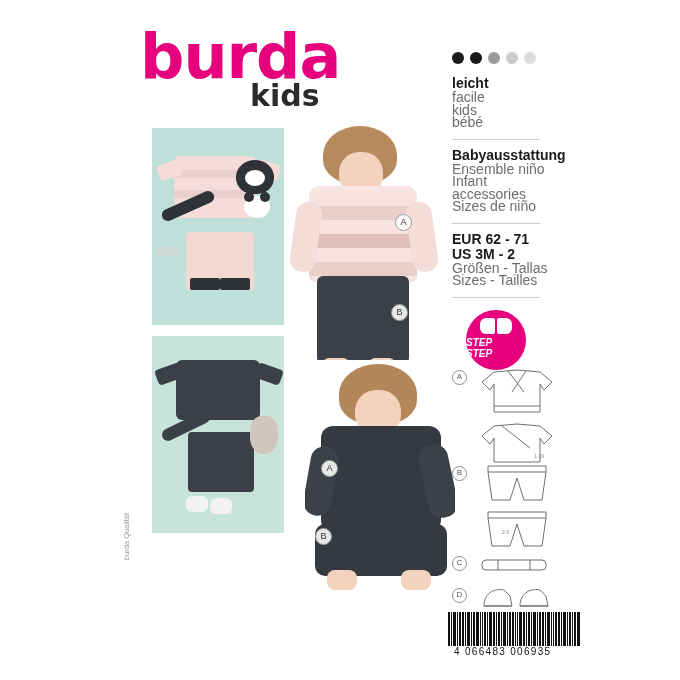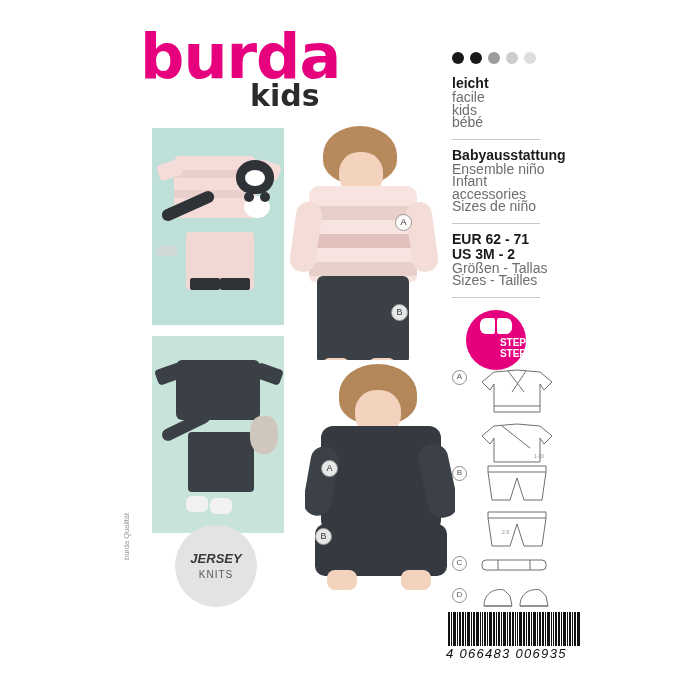--- a/index.html
+++ b/index.html
@@ -43,21 +43,21 @@
   .d1{background:#1a1a1a}.d2{background:#1a1a1a}.d3{background:#9b9b9b}
   .d4{background:#cccccc}.d5{background:#dddddd}
 
   .rule{border-top:1px solid #c9c9c9;margin:10px 0 8px 0;width:88px;}
   .lbl-strong{font-size:14px;font-weight:bold;color:#1a1a1a;line-height:15px;}
   .lbl-sub{font-size:14px;color:#6d6d6d;line-height:12.5px;}
 
   
   .step-badge{
     position:absolute;left:466px;top:310px;width:60px;height:60px;border-radius:50%;
-    background:#e6007e;color:#fff;text-align:right;
+    background:#e6007e;color:#fff;text-align:left;font-style:italic;
   }
   .step-badge .book{
     position:absolute;left:14px;top:8px;width:32px;height:16px;
   }
   .step-badge .book:before,.step-badge .book:after{
     content:"";position:absolute;top:0;width:15px;height:16px;
     background:#fff;border-radius:2px 6px 6px 2px;
   }
   .step-badge .book:before{left:0;border-radius:6px 2px 2px 6px;}
   .step-badge .book:after{right:0;}
@@ -140,21 +140,21 @@
     position:absolute;width:13px;height:13px;border-radius:50%;
     border:1px solid #8d8d8d;background:#fff;font-size:8px;color:#555;
     line-height:12px;text-align:center;
   }
   svg.draw{position:absolute;}
 
   
   .barcode{position:absolute;left:438px;top:612px;width:190px;height:40px;}
   .barcode .bars{position:absolute;left:10px;top:0;height:34px;display:flex;align-items:flex-end;}
   .barcode .bars i{display:block;background:#111;margin-right:1px;height:34px;}
-  .barcode .num{position:absolute;left:8px;top:34px;font-size:13px;color:#111;letter-spacing:1.3px;font-family:"Liberation Sans",sans-serif;font-style:italic;}
+  .barcode .num{position:absolute;left:16px;top:34px;font-size:10px;color:#111;letter-spacing:1.3px;font-family:"Liberation Sans",sans-serif;}
 
   
   .side-text{
     position:absolute;left:122px;top:560px;
     font-size:7.5px;color:#9a9a9a;
     transform:rotate(-90deg);transform-origin:left top;
   }
 </style>
 </head>
 <body>
@@ -258,24 +258,20 @@
     <div class="m2-body"></div>
     <div class="m2-armL"></div>
     <div class="m2-armR"></div>
     <div class="m2-legs"></div>
     <div class="m2-foot1"></div>
     <div class="m2-foot2"></div>
     <div class="marker" style="left:16px;top:100px">A</div>
     <div class="marker" style="left:10px;top:168px">B</div>
   </div>
 
-  <div class="jersey">
-    <div class="j1">JERSEY</div>
-    <div class="j2">KNITS</div>
-  </div>
 
   <div class="tech">
 
     <div class="tech-badge" style="left:0;top:4px">A</div>
     <svg class="draw" style="left:20px;top:0" width="90" height="54" viewBox="0 0 90 54">
       <g fill="none" stroke="#6f6f6f" stroke-width="1">
         <path d="M22 6 L45 4 L68 6 L80 16 L72 24 L68 18 L68 46 L22 46 L22 18 L18 24 L10 16 Z"></path>
         <path d="M36 5 L52 26 M54 5 L40 26"></path>
         <path d="M22 40 L68 40"></path>
       </g>

